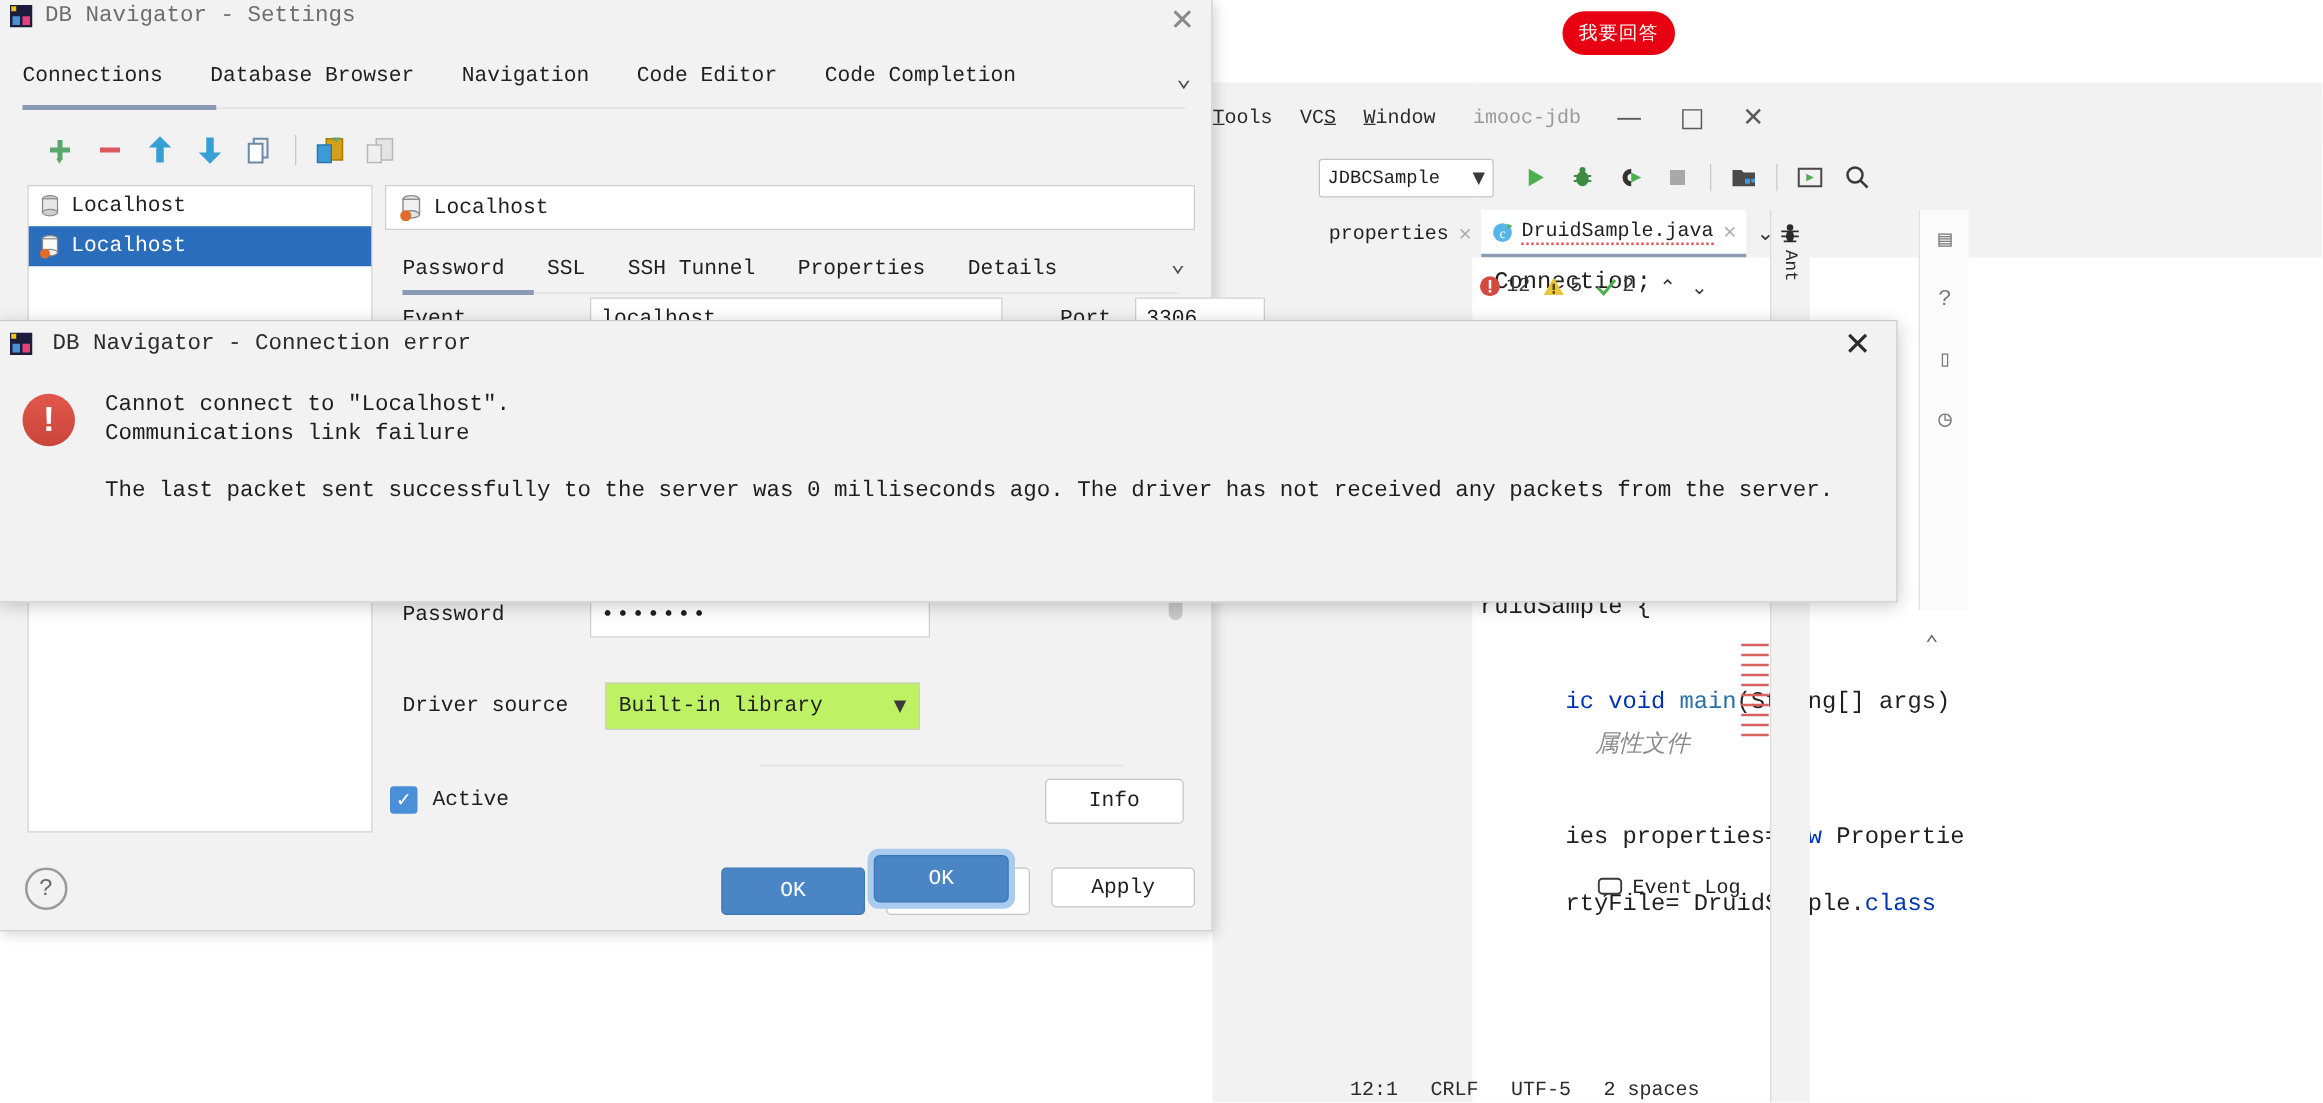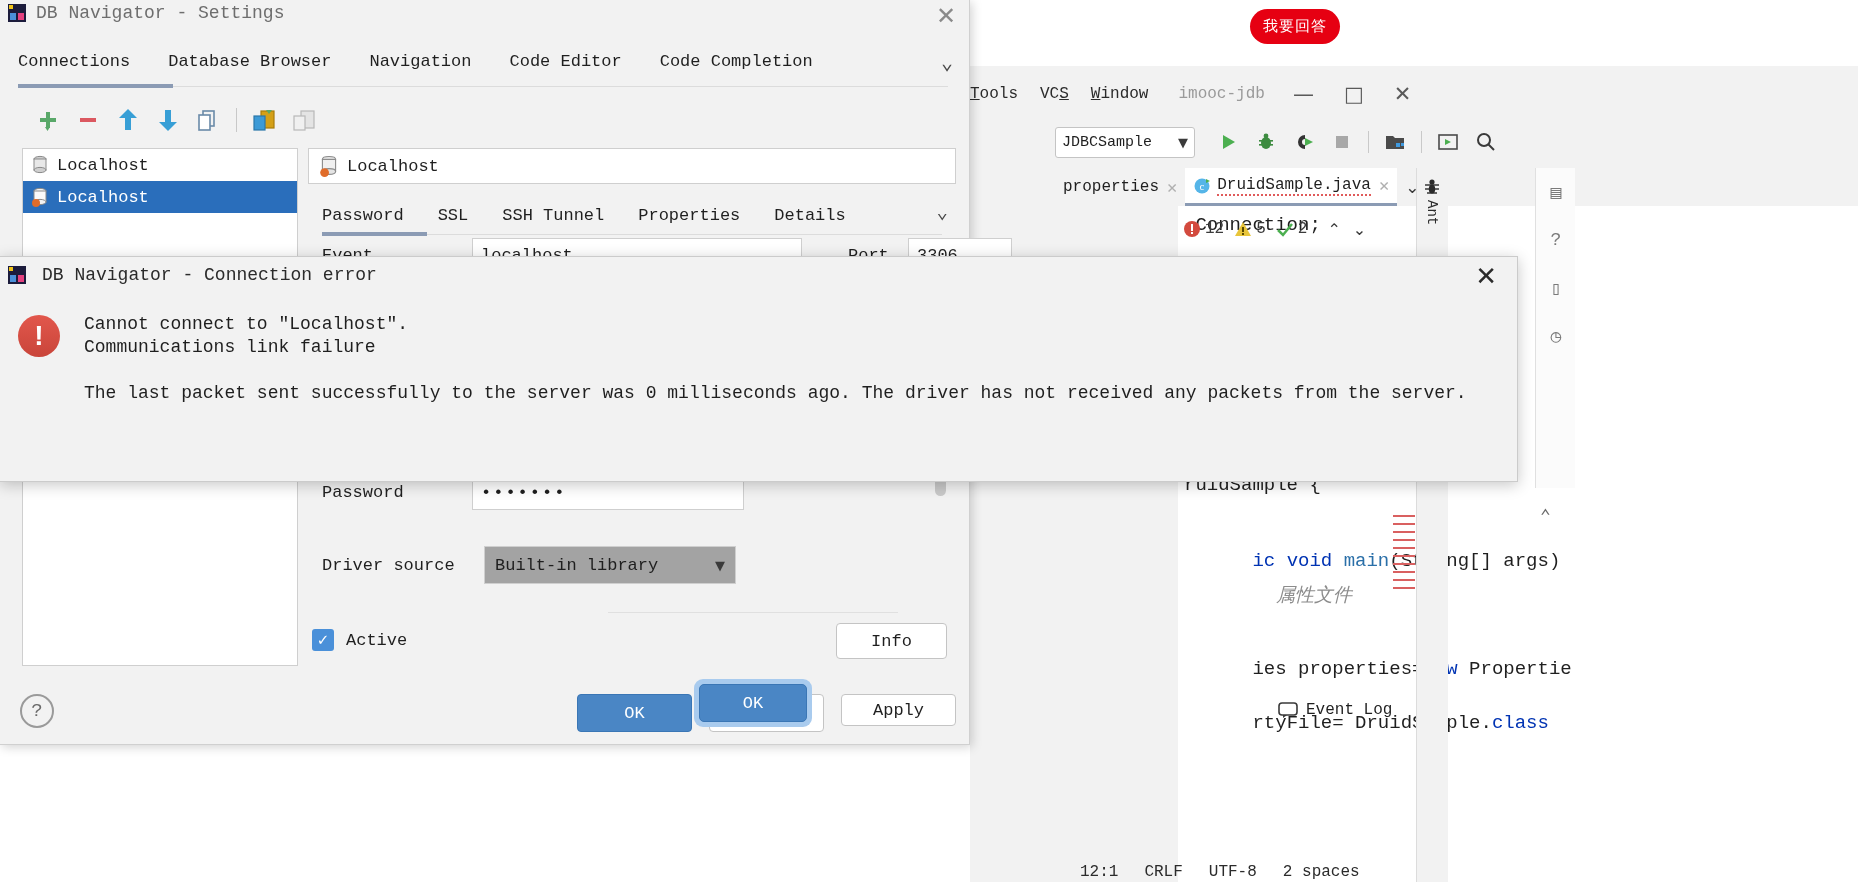--- a/index.html
+++ b/index.html
@@ -173,21 +173,21 @@
   .dt-rule { position:absolute; left: 14px; top: 86px; width: 620px; height: 1px; background:#dcdcdc; }
   .dt-chev { position:absolute; right: 8px; top: 52px; color:#4a4a4a; font-size:19px; }
 
   .frow { position:absolute; display:flex; align-items:center; font-size:17px; color:#1f1f1f; }
   .flabel { width: 150px; }
   .finput {
     background:#fff; border:1px solid #cfcfcf; height:34px; display:flex;
     align-items:center; padding: 0 8px; font-size:17px; color:#1f1f1f;
   }
   .fselect {
-    background:#a3a3a3; border:1px solid #cfcfcf; height:38px; display:flex;
+    background:#bef264; border:1px solid #cfcfcf; height:38px; display:flex;
     align-items:center; justify-content:space-between; padding: 0 10px;
     font-size:17px; color:#1f1f1f;gap:25px;
   }
   .caret { font-family:"DejaVu Sans", sans-serif; font-size: 13px; color:#3a3a3a; }
 
   .scroll-track {
     position:absolute; left: 935px; top: 256px; width: 11px; height: 360px; background:#f2f2f2;
   }
   .scroll-thumb { position:absolute; left:0; top: 0; width: 11px; height: 240px; background:#c9c9c9; border-radius: 6px; }
 
@@ -419,21 +419,21 @@
     <svg width="20" height="18" viewBox="0 0 20 18" style="margin-right:8px">
       <rect x="1" y="2" width="18" height="12" rx="3" fill="none" stroke="#3a3a3a" stroke-width="1.6"></rect>
       <polygon points="5,14 5,17 9,14" fill="#3a3a3a"></polygon>
     </svg>
     <span>Event Log</span>
   </div>
 
   <div class="status-bar">
     <span>12:1</span>
     <span>CRLF</span>
-    <span>UTF-8</span>
+    <span>UTF-5</span>
     <span>2 spaces</span>
   </div>
 
   <div class="settings-dlg">
 
     <div class="sd-title">
       <svg class="ij-logo" width="18" height="18" viewBox="0 0 18 18">
         <rect width="18" height="18" fill="#1c1c3c"></rect>
         <rect x="1" y="1" width="4" height="4" fill="#f0c419"></rect>
         <rect x="10" y="9" width="6" height="7" fill="#e4417f"></rect>

